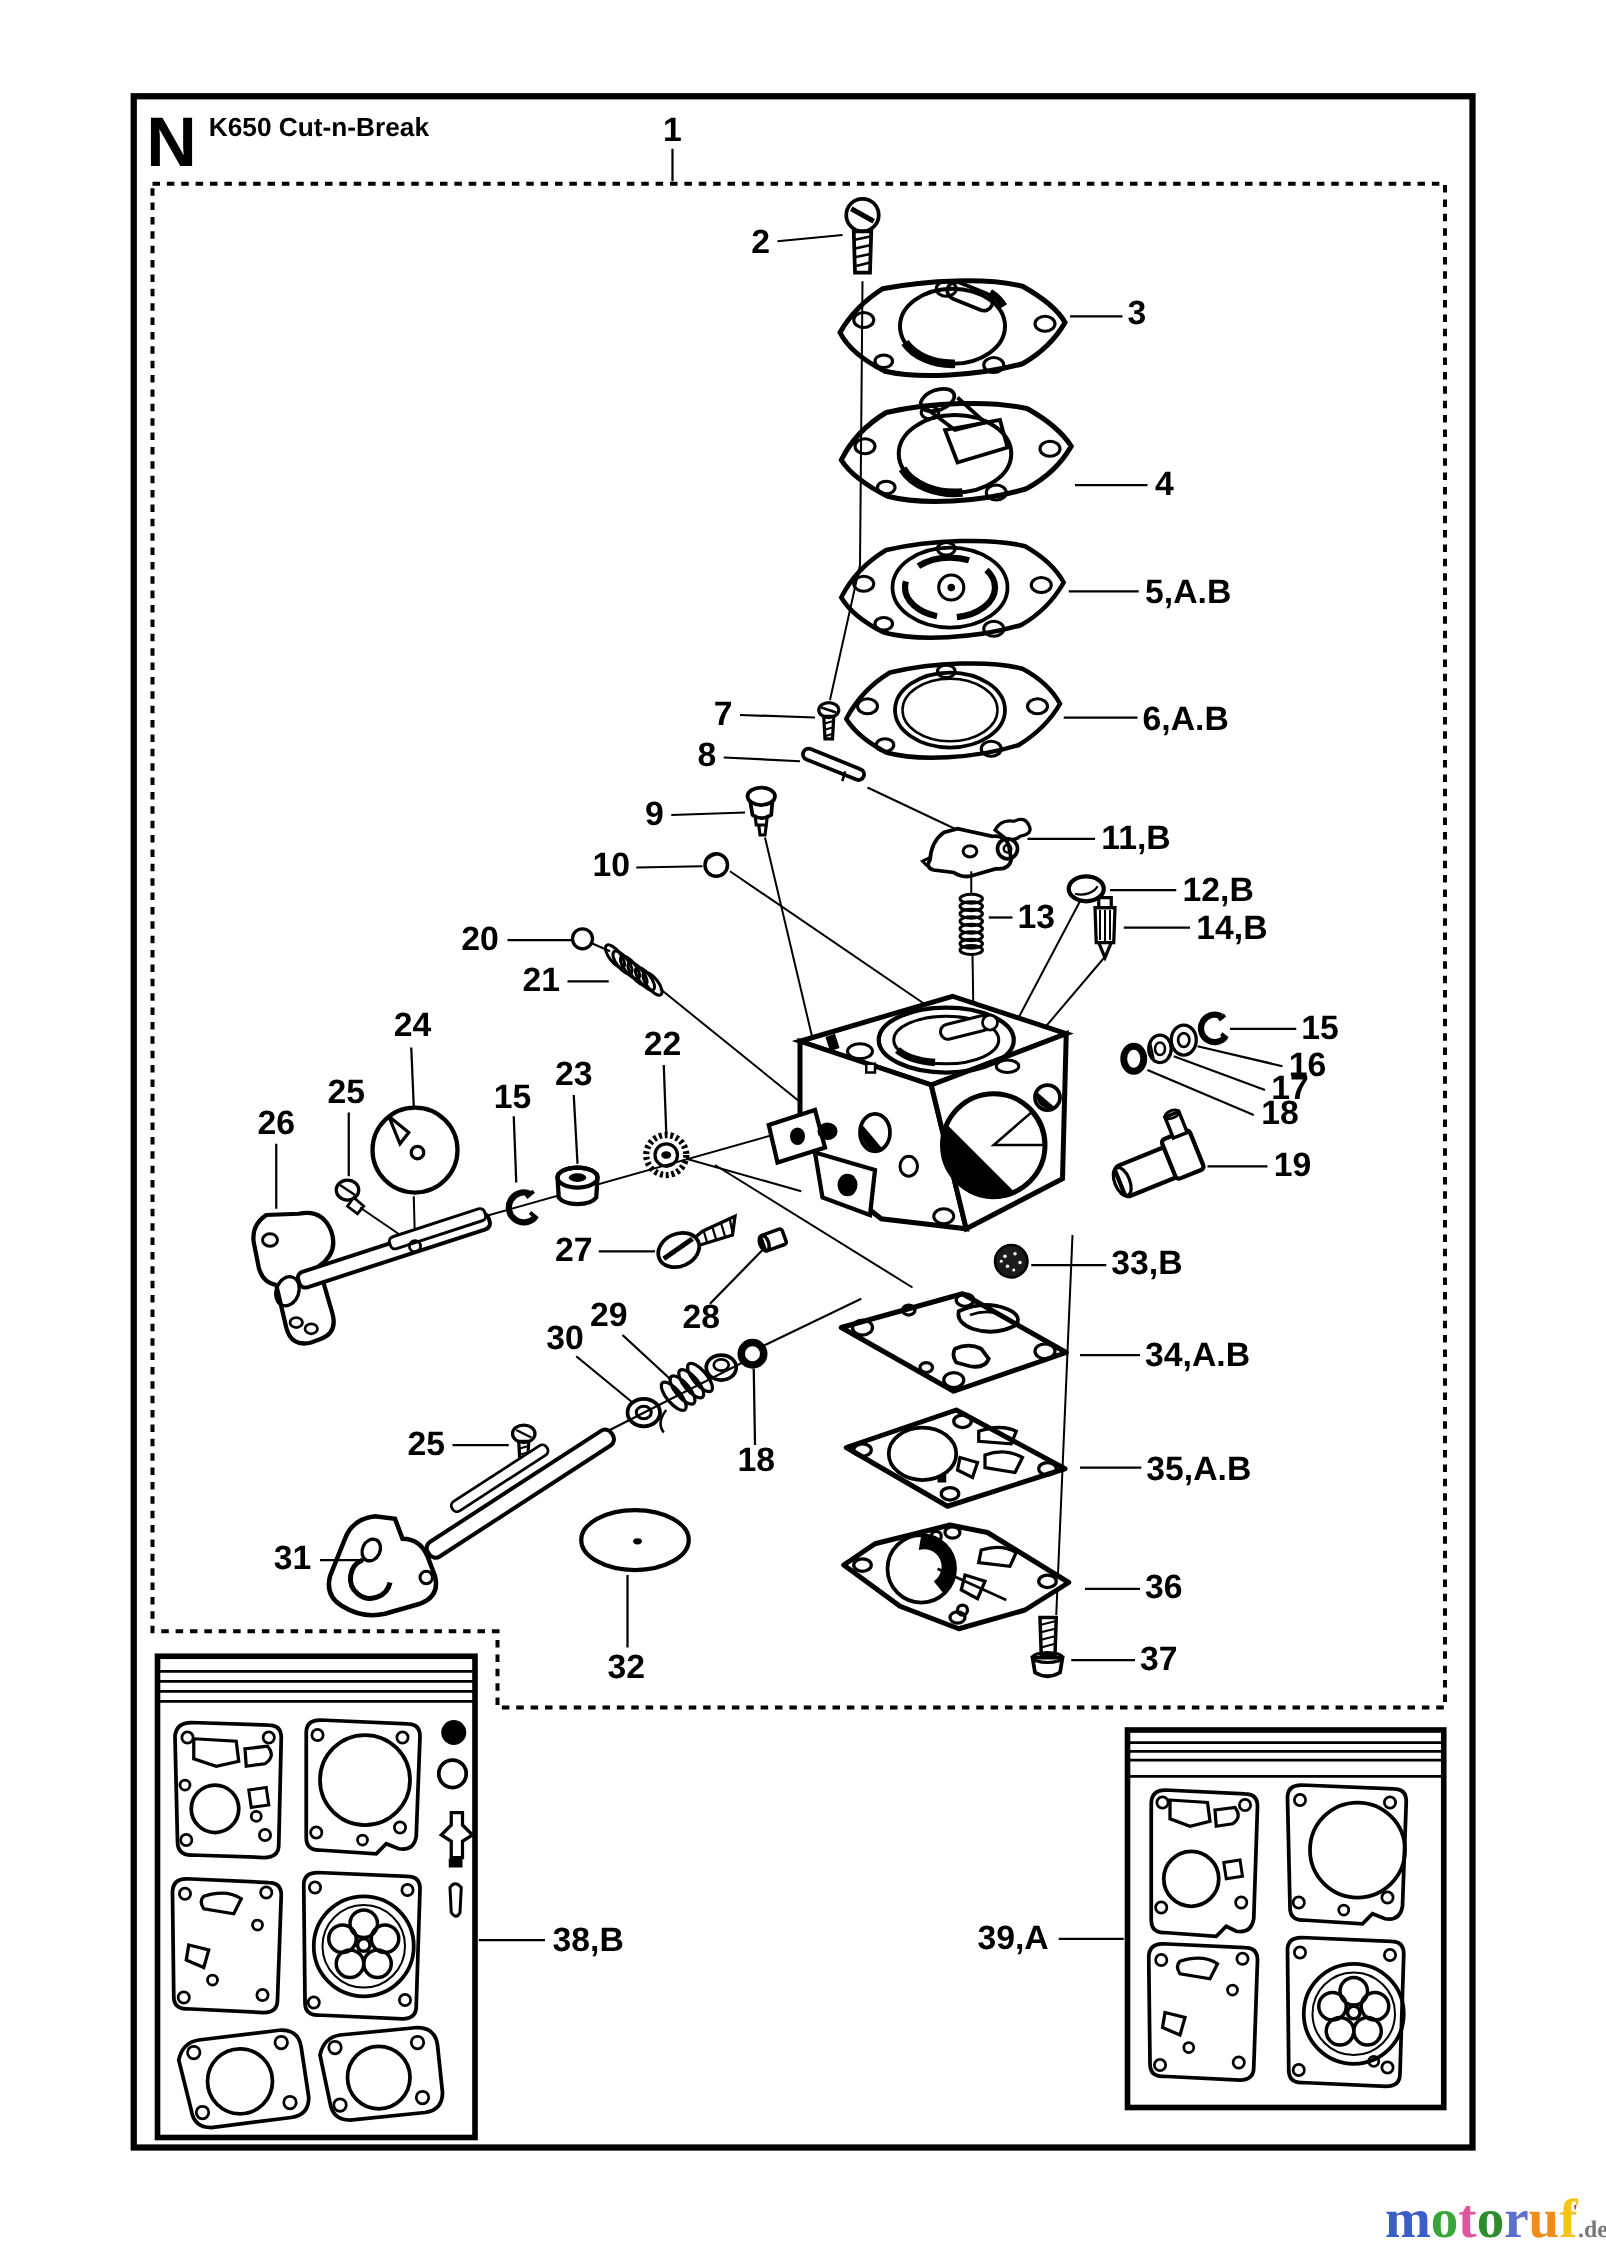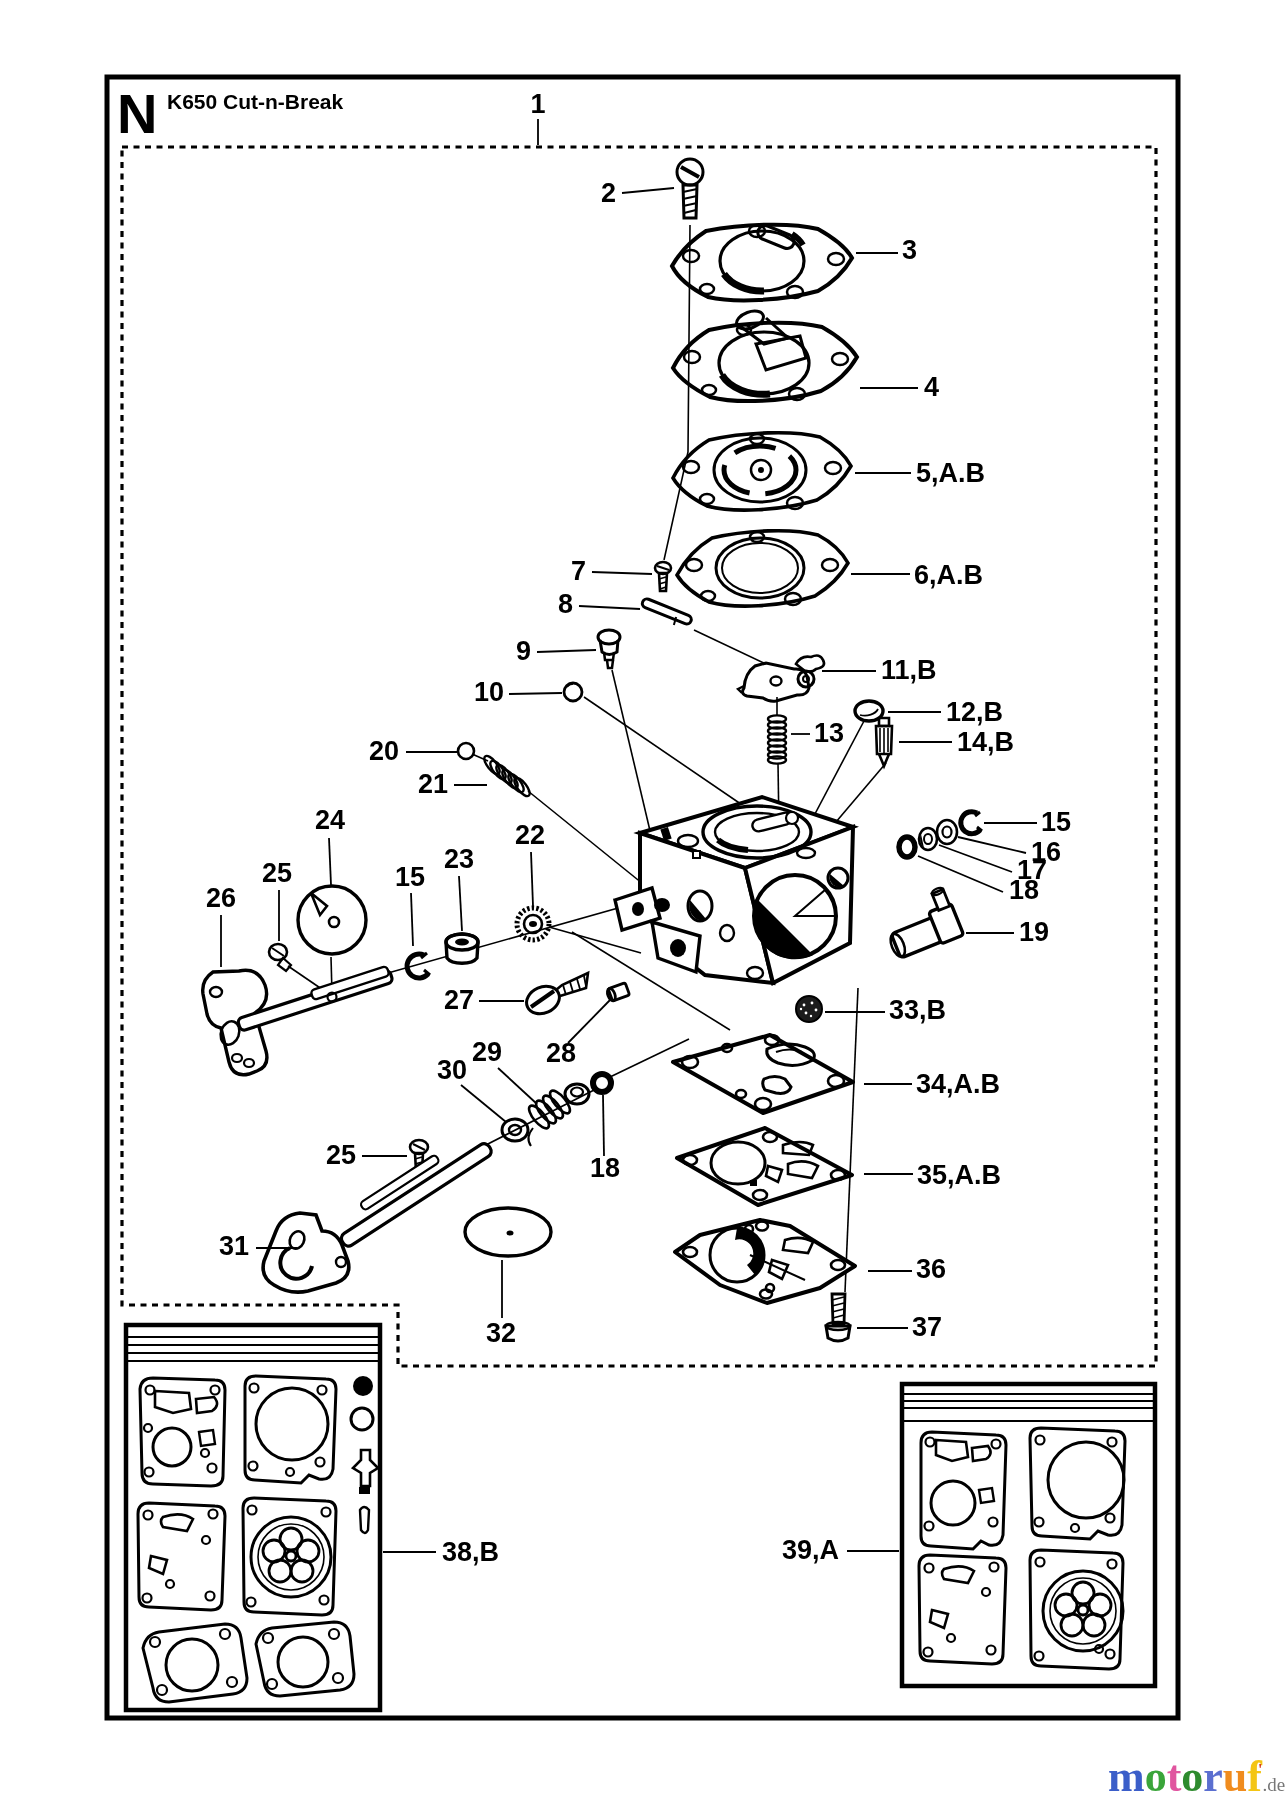--- a/index.html
+++ b/index.html
@@ -4,21 +4,21 @@
 <style>
   html,body{margin:0;padding:0;background:#fff;}
   body{width:1285px;height:1800px;position:relative;font-family:"Liberation Sans",sans-serif;}
   svg{position:absolute;top:0;left:0;}
   .ink{stroke:#000;fill:none;}
   .callout{font:bold 27px "Liberation Sans",sans-serif;fill:#000;}
   #page-letter{font:bold 56px "Liberation Sans",sans-serif;fill:#000;}
   #page-title{font:bold 21px "Liberation Sans",sans-serif;fill:#000;}
   #watermark{position:absolute;left:1108px;top:1748px;width:170px;text-align:right;
              font-family:"Liberation Serif",serif;font-weight:bold;font-size:44px;line-height:44px;}
-  #watermark .tld{font-size:19px;color:#777;font-weight:normal;}
+  #watermark .tld{font-size:19px;color:#777;font-weight:bold;}
   #watermark .tick{font-size:16px;color:#d43a1e;vertical-align:super;margin-left:-4px;}
 </style>
 </head>
 <body>
 
 <svg width="1285" height="1800" viewBox="0 0 1285 1800">
 
   <g>
     <rect x="107" y="77" width="1071" height="1641" class="ink" stroke-width="5"></rect>
     <polygon points="122,147 1156,147 1156,1366 398,1366 398,1305 122,1305" class="ink" stroke-width="3.2" stroke-dasharray="6 5.5"></polygon>

